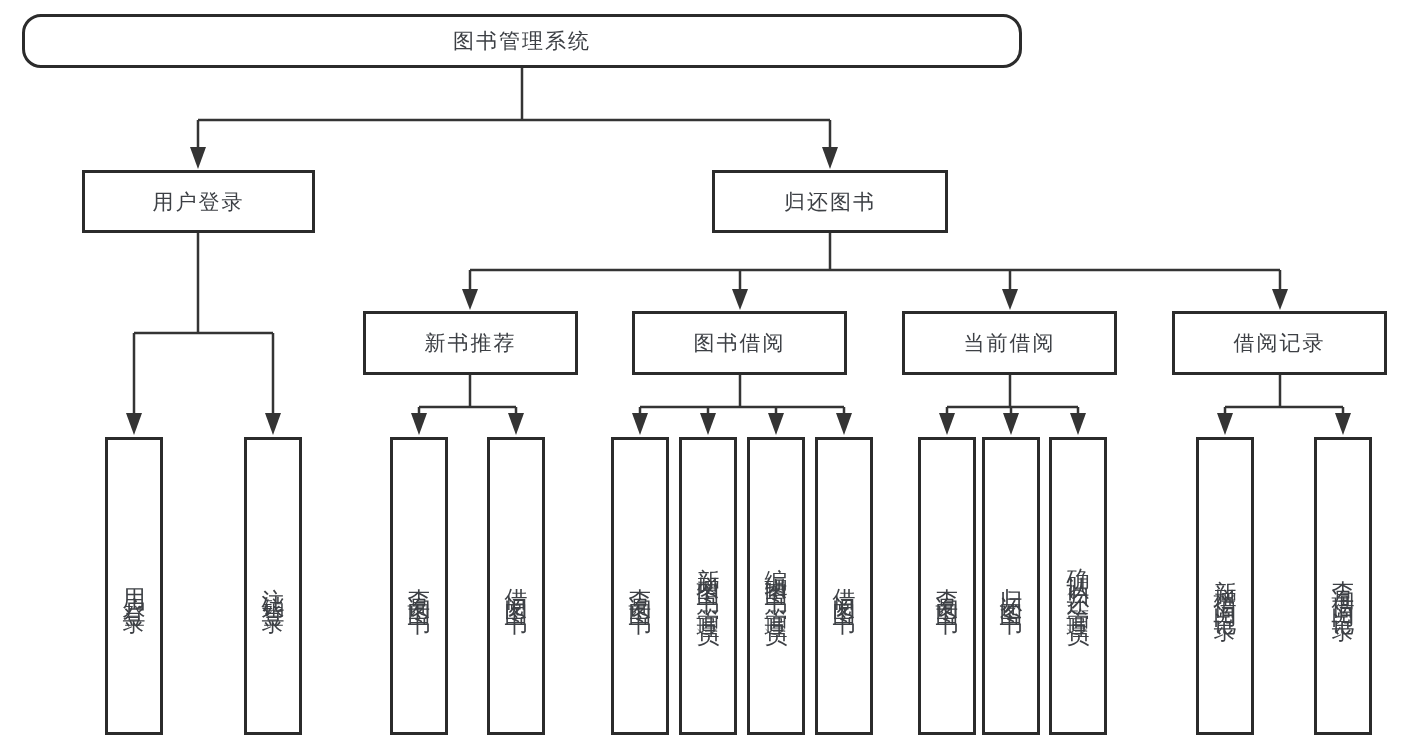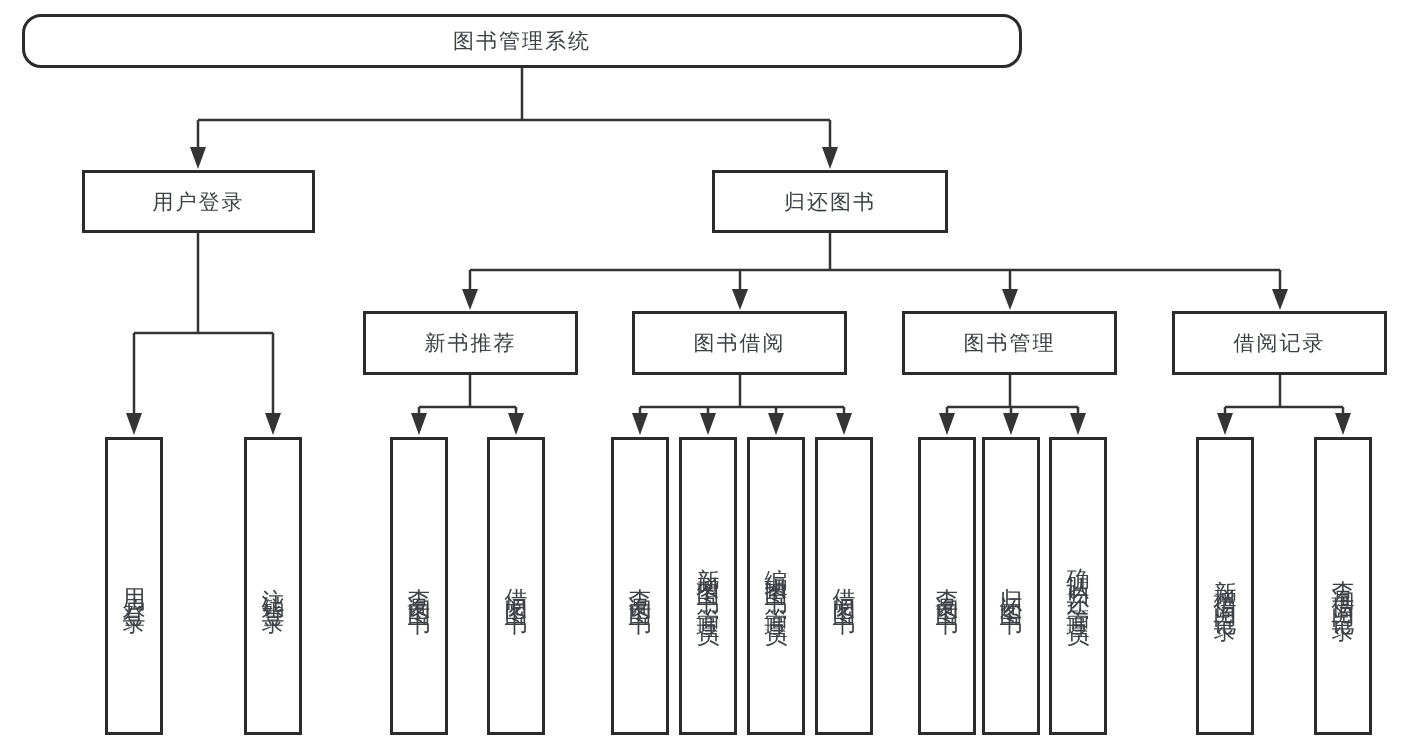--- a/index.html
+++ b/index.html
@@ -109,21 +109,21 @@
     </g>
   </svg>
 
   <div class="box h" style="left:22px; top:14px; width:1000px; height:54px;border-radius:19px;">图书管理系统</div>
 
   <div class="box h" style="left:82px; top:170px; width:233px; height:63px;">用户登录</div>
   <div class="box h" style="left:712px; top:170px; width:236px; height:63px;">归还图书</div>
 
   <div class="box h" style="left:632px; top:311px; width:215px; height:64px;">图书借阅</div>
   <div class="box h" style="left:363px; top:311px; width:215px; height:64px;">新书推荐</div>
-  <div class="box h" style="left:902px; top:311px; width:215px; height:64px;">图书管理</div>
+  <div class="box h" style="left:902px; top:311px; width:215px; height:64px;">当前借阅</div>
   <div class="box h" style="left:1172px; top:311px; width:215px; height:64px;">借阅记录</div>
 
   <div class="box v" style="left:105px;">用户登录</div>
   <div class="box v" style="left:244px;">注销登录</div>
 
   <div class="box v" style="left:390px;">查询图书</div>
   <div class="box v" style="left:487px;">借阅图书</div>
 
   <div class="box v" style="left:611px;">查询图书</div>
   <div class="box v" style="left:679px;">新增图书（管理员）</div>

